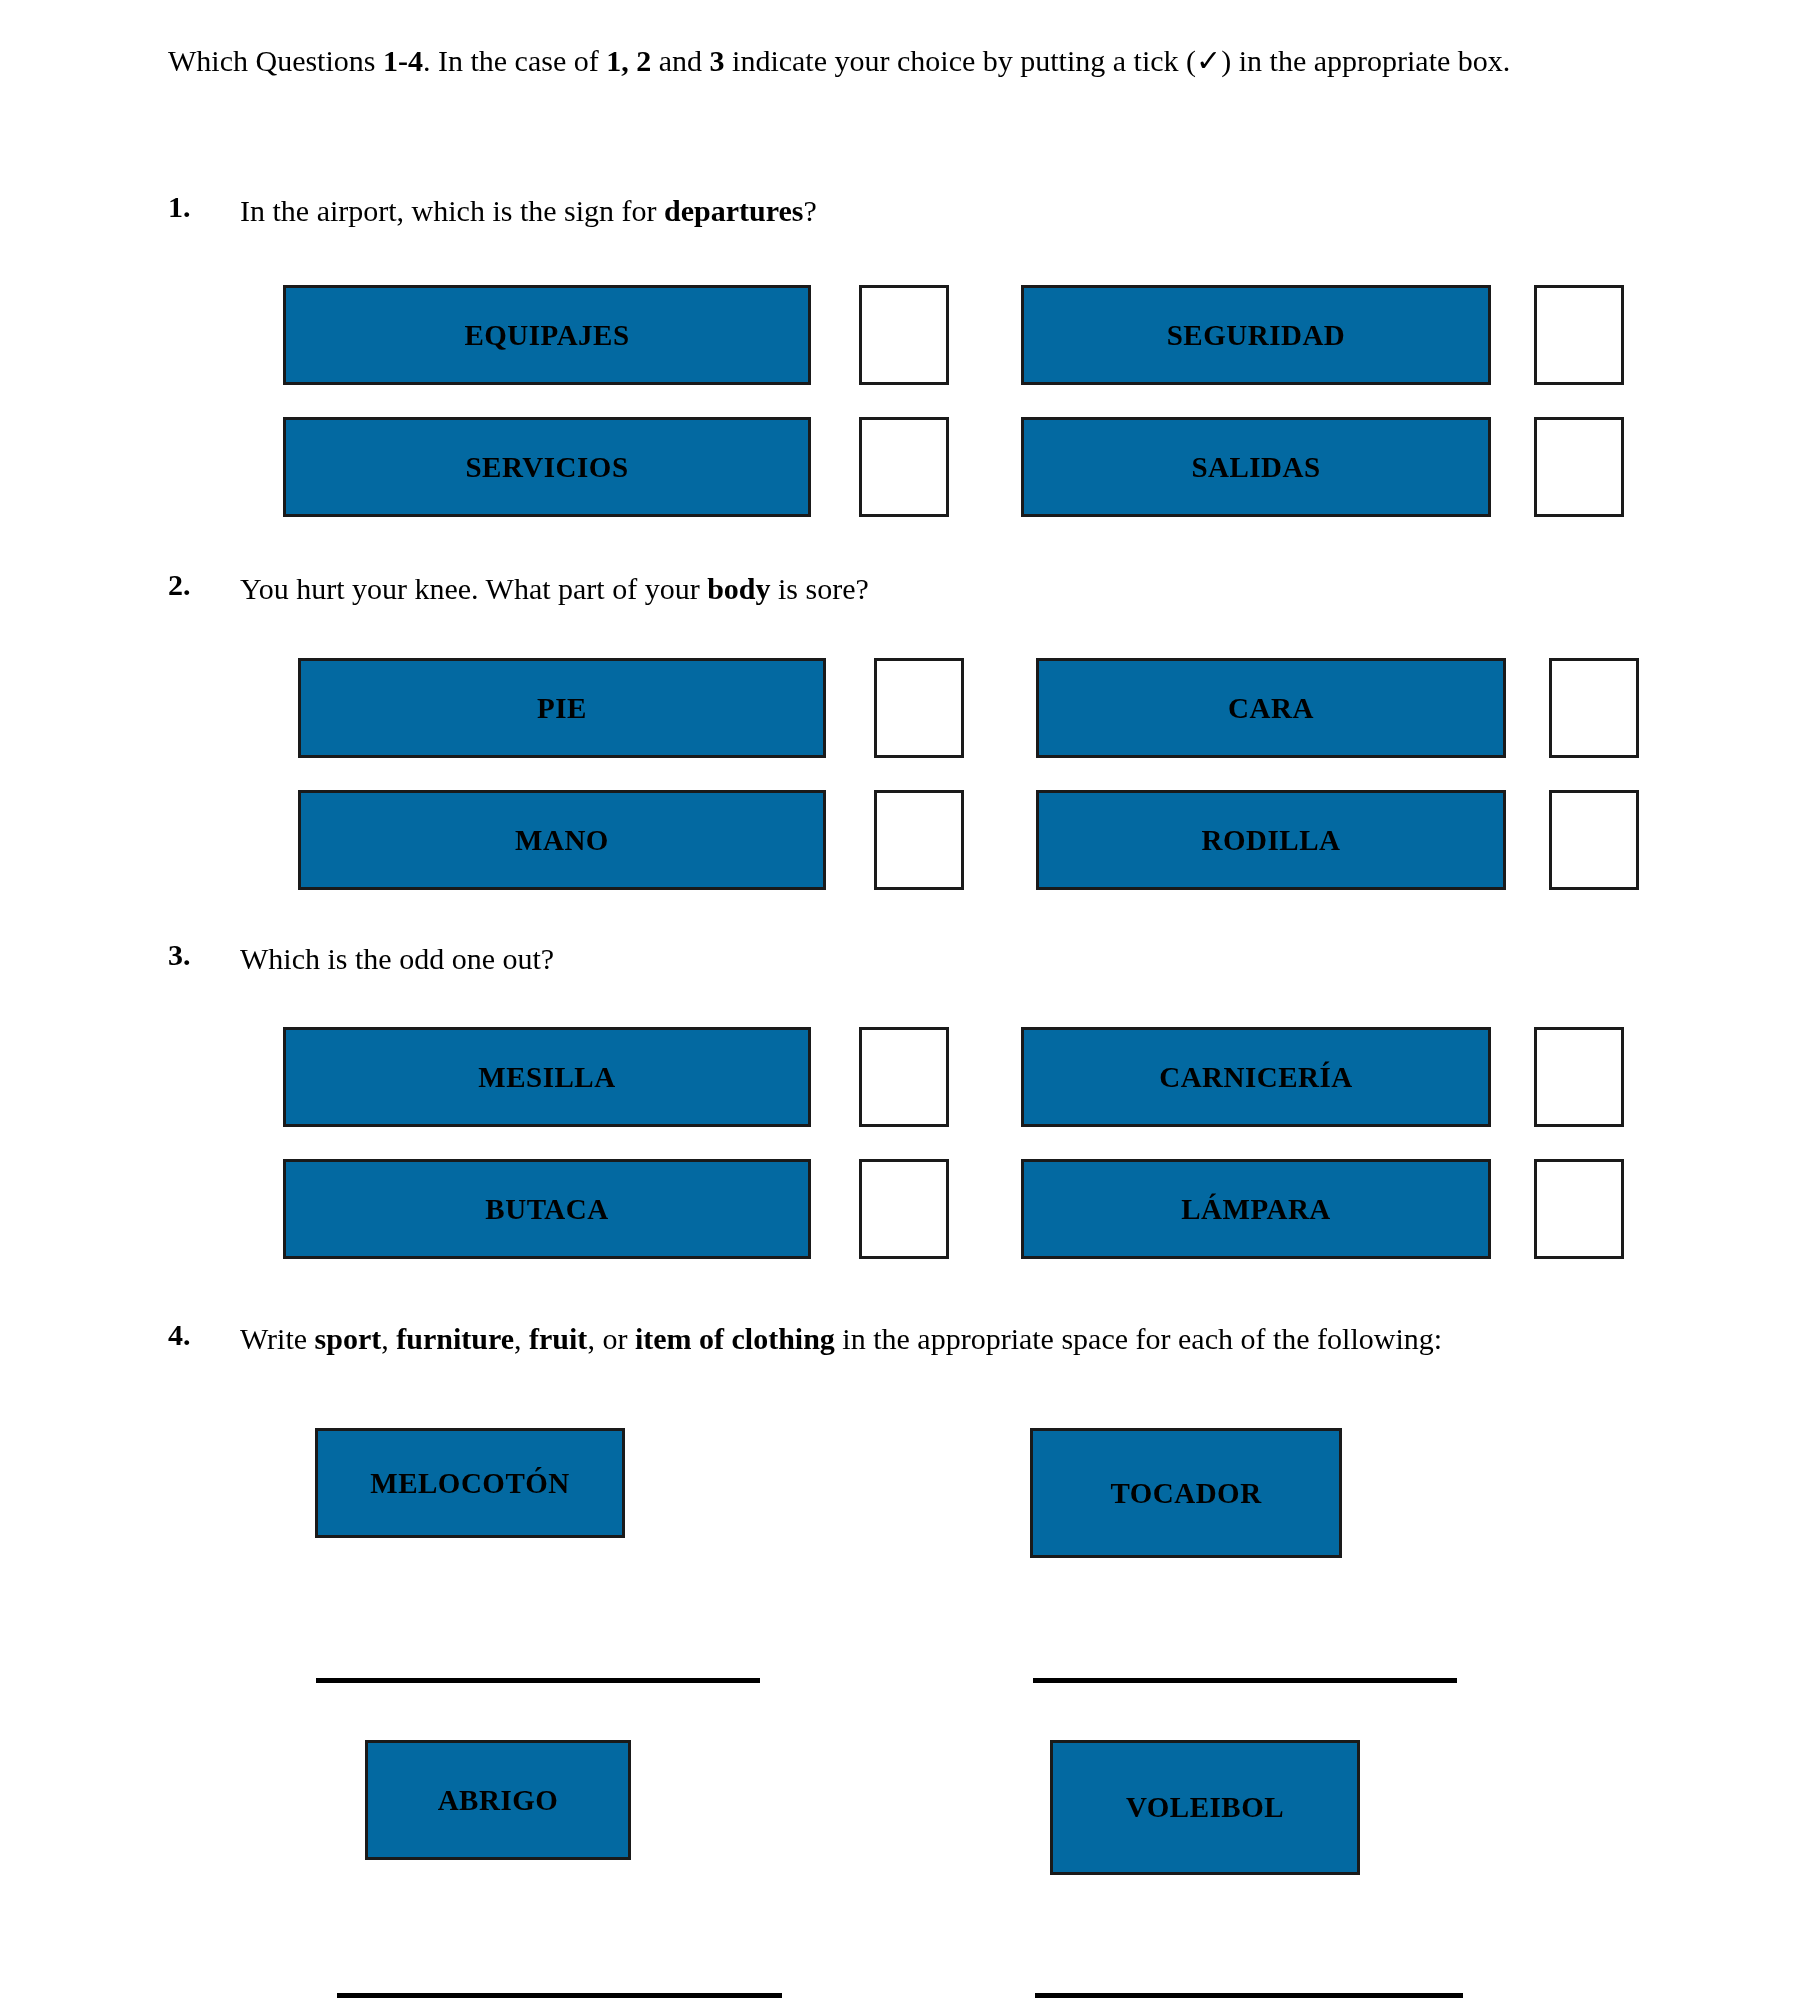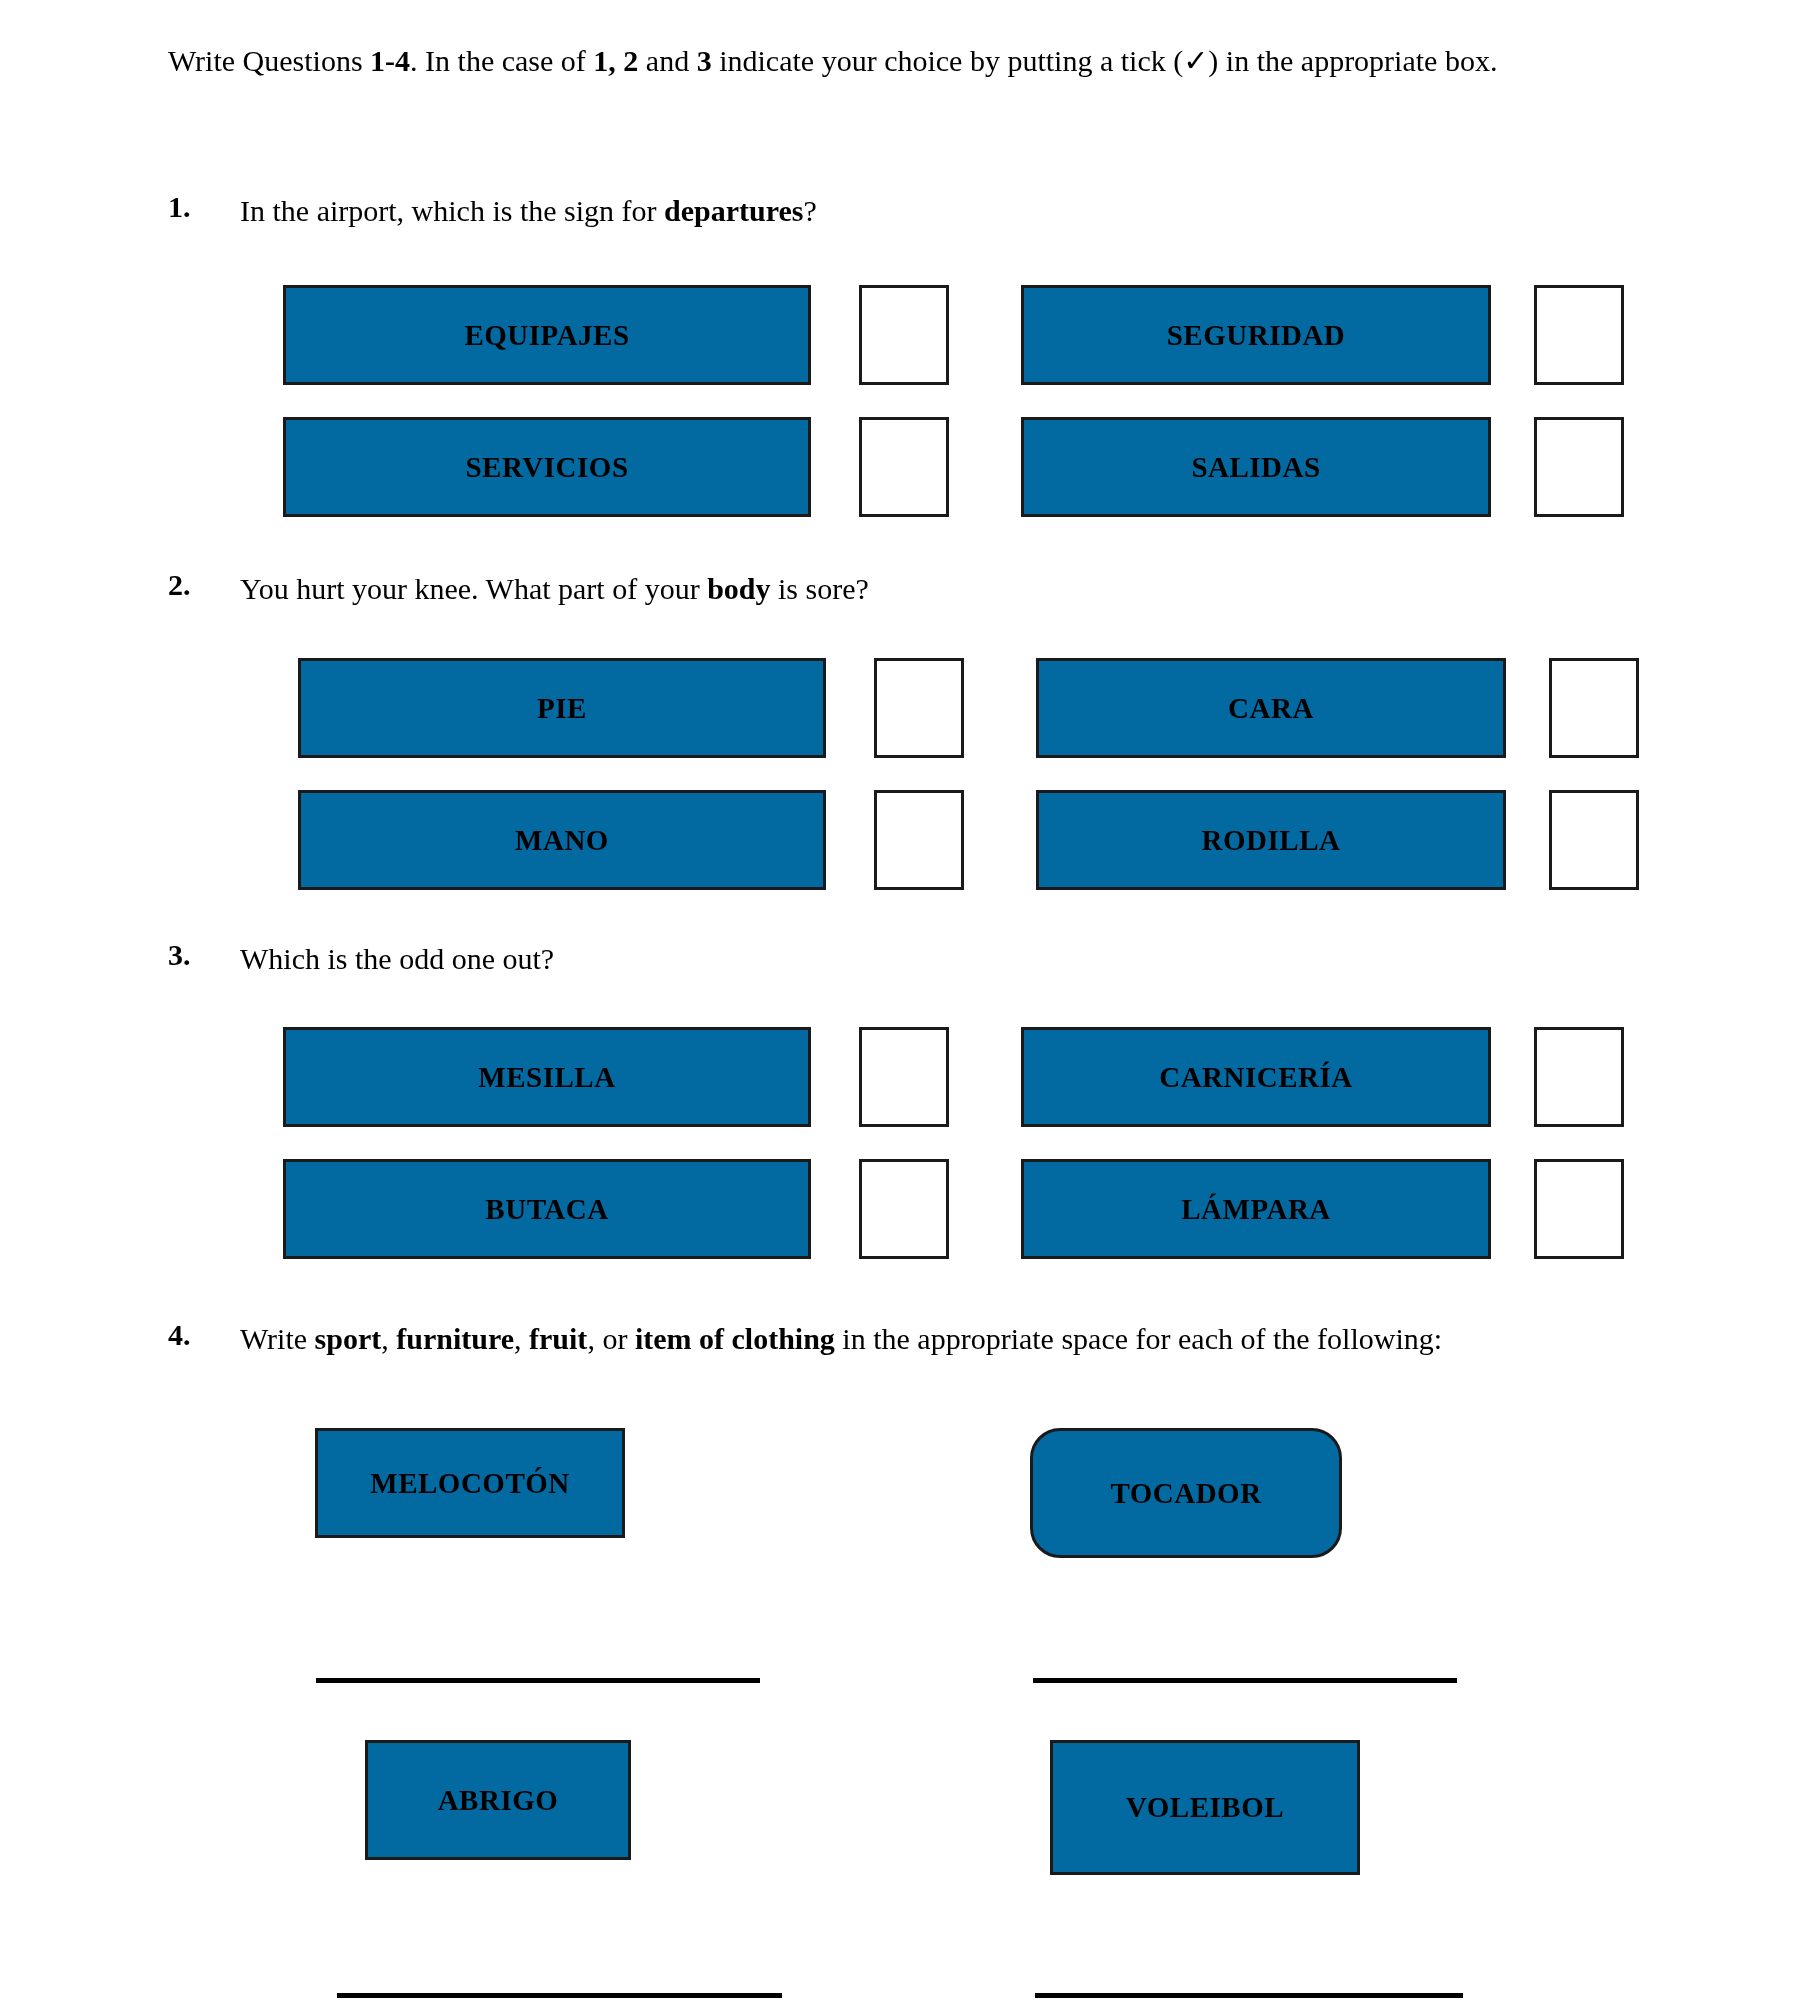--- a/index.html
+++ b/index.html
@@ -107,21 +107,21 @@
     position: absolute;
     height: 0;
     border-top: 5px solid #000000;
   }
 </style>
 </head>
 <body>
 
 <div class="page">
 
-  <p class="intro" id="intro-text"><span>Write Questions </span><b>1-4</b><span>. In the case of </span><b>1, 2</b><span> and </span><b>3</b><span> indicate your choice by putting a tick (✓) in the appropriate box.</span></p>
+  <p class="intro" id="intro-text"><span>Which Questions </span><b>1-4</b><span>. In the case of </span><b>1, 2</b><span> and </span><b>3</b><span> indicate your choice by putting a tick (✓) in the appropriate box.</span></p>
 
   <div class="question-row" style="left:168px; top:190px; width:1470px;">
     <span class="q-num">1.</span>
     <span class="q-text" id="q1-text"><span>In the airport, which is the sign for </span><b>departures</b><span>?</span></span>
   </div>
 
   <div class="options" style="top:285px;">
     <div class="opt-row">
       <div class="opt-box col-left">EQUIPAJES</div>
       <div class="tick-box col-1"></div>
@@ -175,21 +175,21 @@
       <div class="tick-box col-2"></div>
     </div>
   </div>
 
   <div class="question-row" style="left:168px; top:1318px; width:1420px;">
     <span class="q-num">4.</span>
     <span class="q-text" id="q4-text"><span>Write </span><b>sport</b><span>, </span><b>furniture</b><span>, </span><b>fruit</b><span>, or </span><b>item of clothing</b><span> in the appropriate space for each of the following:</span></span>
   </div>
 
   <div class="write-box" style="left:315px; top:1428px; width:310px; height:110px;">MELOCOTÓN</div>
-  <div class="write-box" style="left:1030px; top:1428px; width:312px; height:130px;border-radius:30px;">TOCADOR</div>
+  <div class="write-box" style="left:1030px; top:1428px; width:312px; height:130px;">TOCADOR</div>
 
   <div class="write-line" style="left:316px; top:1678px; width:444px;"></div>
   <div class="write-line" style="left:1033px; top:1678px; width:424px;"></div>
 
   <div class="write-box" style="left:333px; top:1740px; width:266px; height:120px;margin-left:32px;">ABRIGO</div>
   <div class="write-box" style="left:1050px; top:1740px; width:310px; height:135px;">VOLEIBOL</div>
 
   <div class="write-line" style="left:337px; top:1993px; width:445px;"></div>
   <div class="write-line" style="left:1035px; top:1993px; width:428px;"></div>
 

